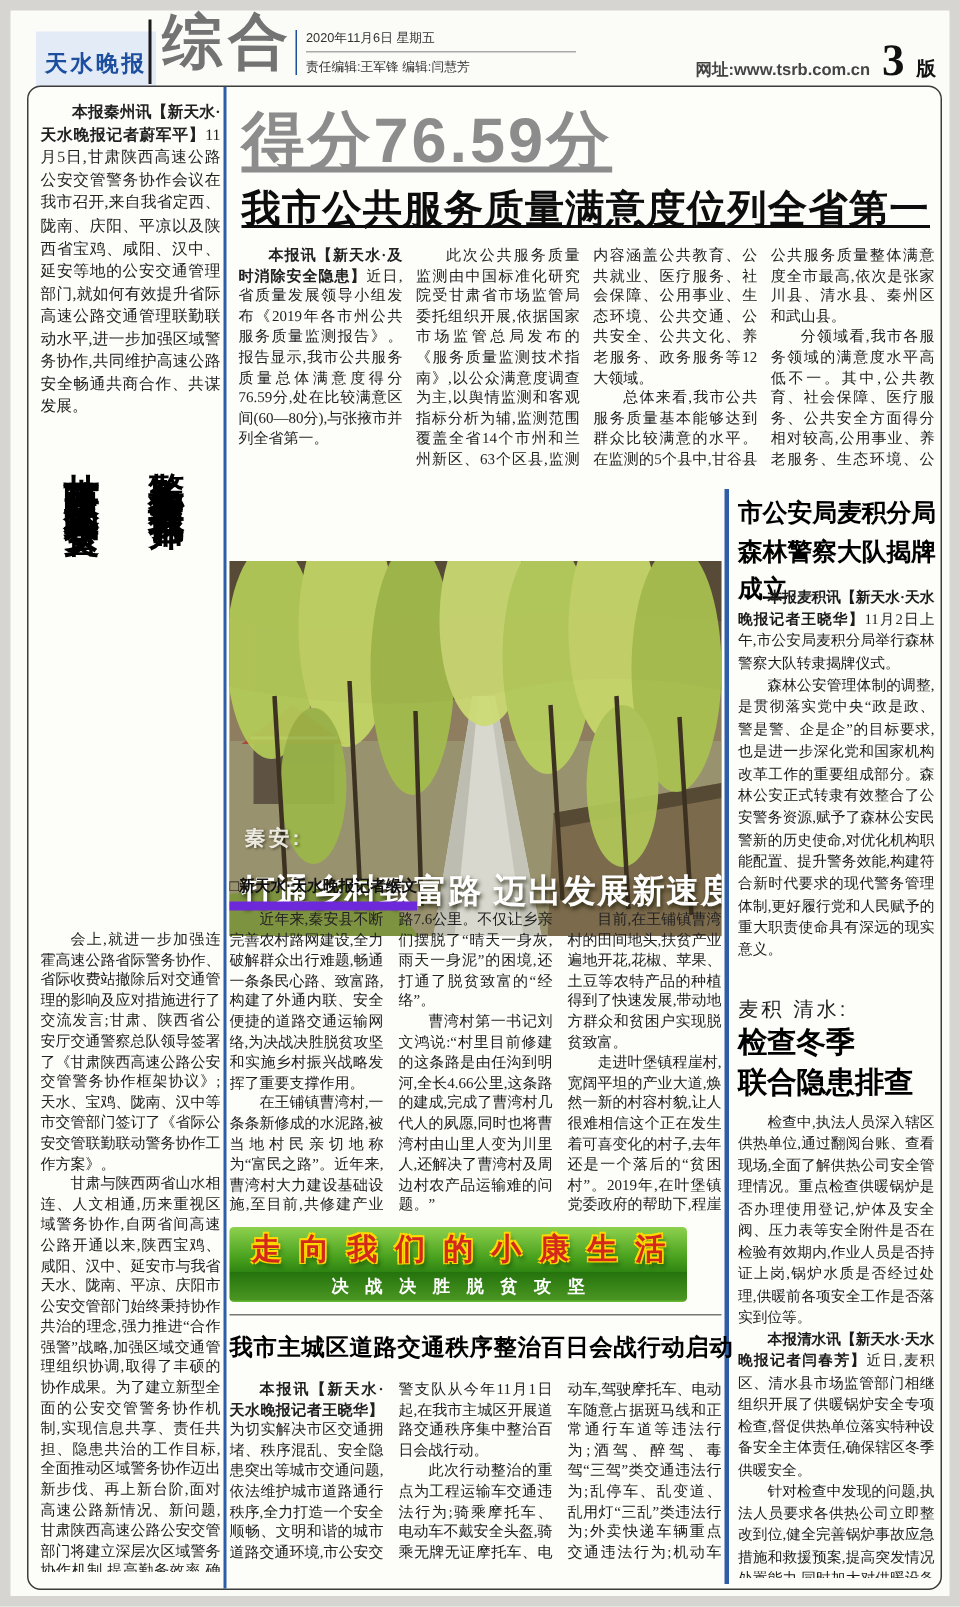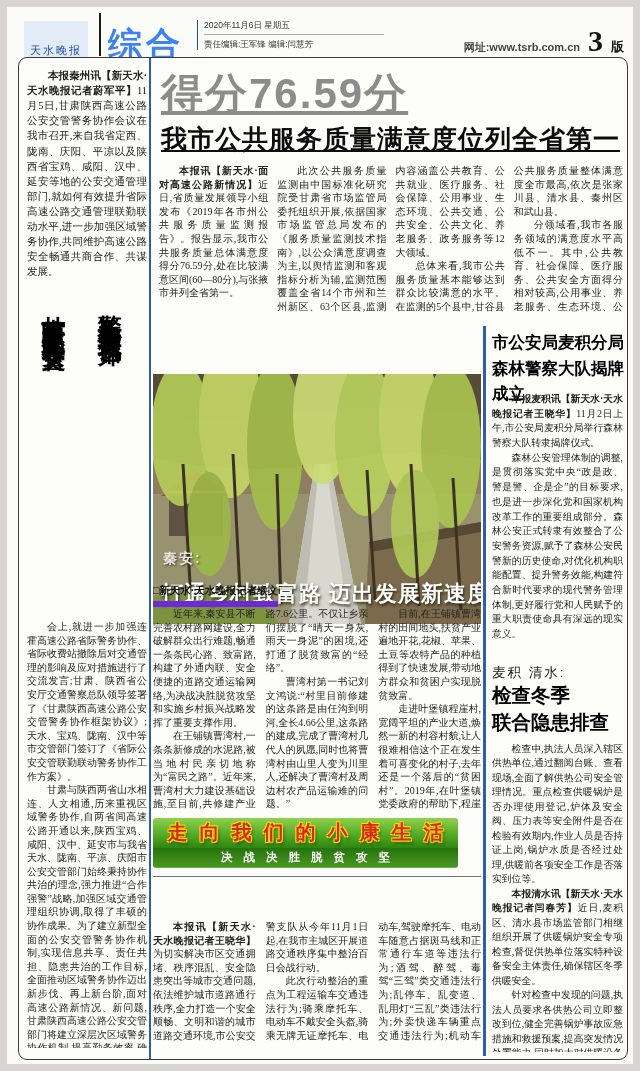--- a/index.html
+++ b/index.html
@@ -1,23 +1,23 @@
 <!DOCTYPE html>
 <html><head>
 <meta charset="utf-8">
 <style>
   html,body{margin:0;padding:0;}
   body{background:#c9c9c5;font-family:"Liberation Sans",sans-serif;-webkit-font-smoothing:antialiased;}
   .page{position:relative;width:640px;height:1071px;background:#fbfbf8;overflow:hidden;
         box-shadow:inset 0 0 0 7px #d6d5d1;color:#1c1c1c;}
   
   .paper-name{position:absolute;left:24px;top:21px;background:#e3ebf7;color:#1d4f9e;
-        font-weight:normal;font-size:11px;padding:22px 6px;letter-spacing:2px;font-family:"Liberation Serif",serif;}
+        font-weight:bold;font-size:15px;padding:12px 6px;letter-spacing:2px;font-family:"Liberation Serif",serif;}
   .mast-vline1{position:absolute;left:99px;top:13px;width:2px;height:43px;background:#1a1a1a;}
-  .mast-section{position:absolute;left:108px;top:22px;font-size:34px;font-weight:900;color:#3b82f6;letter-spacing:4px;}
+  .mast-section{position:absolute;left:108px;top:0;font-size:40px;font-weight:900;color:#737373;letter-spacing:4px;}
   .mast-vline2{position:absolute;left:197px;top:20px;width:1px;height:30px;background:#1d4f9e;}
   .pub-info{position:absolute;left:204px;top:20px;font-size:8.5px;color:#333;line-height:1.2;width:180px;}
   .pub-info .l2{margin-top:4px;padding-top:4px;border-top:1px solid #aaa;}
   .mast-right{position:absolute;right:16px;top:24px;display:flex;align-items:baseline;gap:8px;}
   .mast-web{font-size:11px;color:#444;font-weight:bold;}
   .mast-pageno{font-size:30px;font-weight:900;font-family:"Liberation Serif",serif;color:#111;}
   .mast-pagelabel{font-size:13px;font-weight:bold;color:#111;}
   
   .frame{position:absolute;left:18px;top:57px;width:608px;height:1001px;
          border:1px solid #3c3c3c;border-radius:9px;background:#fdfdfa;}
@@ -99,21 +99,21 @@
     </div>
     <div class="v-headline"><span>甘肃陕西高速公路公安交管</span><br><span>警务协作会议在我市召开</span></div>
     <div class="hw-body body-sm">
       <p class="para">会上,就进一步加强连霍高速公路省际警务协作、省际收费站撤除后对交通管理的影响及应对措施进行了交流发言;甘肃、陕西省公安厅交通警察总队领导签署了《甘肃陕西高速公路公安交管警务协作框架协议》;天水、宝鸡、陇南、汉中等市交管部门签订了《省际公安交管联勤联动警务协作工作方案》。</p>
       <p class="para">甘肃与陕西两省山水相连、人文相通,历来重视区域警务协作,自两省间高速公路开通以来,陕西宝鸡、咸阳、汉中、延安市与我省天水、陇南、平凉、庆阳市公安交管部门始终秉持协作共治的理念,强力推进“合作强警”战略,加强区域交通管理组织协调,取得了丰硕的协作成果。为了建立新型全面的公安交管警务协作机制,实现信息共享、责任共担、隐患共治的工作目标,全面推动区域警务协作迈出新步伐、再上新台阶,面对高速公路新情况、新问题,甘肃陕西高速公路公安交管部门将建立深层次区域警务协作机制,提高勤务效率,确保及时、稳妥、高效处置道路交通拥堵、应急事件和交通肇事逃逸案件侦破,有力打击严重交通违法行为。总结固化原有的协作机制,提炼升华此次会议交流中两省在交管工作中取得的好经验、好做法,逐步建立完善情报信息共享、应急集中指挥、联合隐患排查、集中宣传教育等一系列务实合作机制,紧跟时代潮流,拓展合作外延,在新的起点上实现公安交管工作的新发展、新跨越,为西部地区道路交通秩序持续稳定作出新的更大贡献。</p>
     </div>
 
     <div class="lead-kicker">得分76.59分</div>
     <div class="lead-headline">我市公共服务质量满意度位列全省第一</div>
     <div class="lead-body body-sm">
-      <p class="para"><b class="lead-b">本报讯【新天水·面对高速公路新情况】</b><span>近日,省质量发展领导小组发布《2019年各市州公共服务质量监测报告》。报告显示,我市公共服务质量总体满意度得分76.59分,处在比较满意区间(60—80分),与张掖市并列全省第一。</span></p>
+      <p class="para"><b class="lead-b">本报讯【新天水·及时消除安全隐患】</b><span>近日,省质量发展领导小组发布《2019年各市州公共服务质量监测报告》。报告显示,我市公共服务质量总体满意度得分76.59分,处在比较满意区间(60—80分),与张掖市并列全省第一。</span></p>
       <p class="para">此次公共服务质量监测由中国标准化研究院受甘肃省市场监管局委托组织开展,依据国家市场监管总局发布的《服务质量监测技术指南》,以公众满意度调查为主,以舆情监测和客观指标分析为辅,监测范围覆盖全省14个市州和兰州新区、63个区县,监测内容涵盖公共教育、公共就业、医疗服务、社会保障、公用事业、生态环境、公共交通、公共安全、公共文化、养老服务、政务服务等12大领域。</p>
       <p class="para">总体来看,我市公共服务质量基本能够达到群众比较满意的水平。在监测的5个县中,甘谷县公共服务质量整体满意度全市最高,依次是张家川县、清水县、秦州区和武山县。</p>
       <p class="para">分领域看,我市各服务领域的满意度水平高低不一。其中,公共教育、社会保障、医疗服务、公共安全方面得分相对较高,公用事业、养老服务、生态环境、公共体育方面得分相对较低,反映出公共服务满意度发展存在不均衡现象。</p>
     </div>
 
     <div class="photo">
       <svg viewBox="0 0 328 250" preserveAspectRatio="none">
         <rect width="328" height="250" fill="#8f7d5f"></rect>
         <path d="M0,0 L328,0 L328,86 Q250,70 180,88 Q100,104 0,84 Z" fill="#63543e"></path>
         <path d="M0,0 L328,0 L328,40 Q200,28 90,44 Q40,50 0,38 Z" fill="#574a36"></path>
@@ -162,20 +162,21 @@
       <p class="para">走进叶堡镇程崖村,宽阔平坦的产业大道,焕然一新的村容村貌,让人很难相信这个正在发生着可喜变化的村子,去年还是一个落后的“贫困村”。2019年,在叶堡镇党委政府的帮助下,程崖村村民齐上阵,先后完成了7.6千米主干道和1.56万平方米巷道硬化工作,彻底解决了村民出行难问题。</p>
 
     </div>
 
     <div class="banner">
       <div class="banner-l1">走向我们的小康生活</div>
       <div class="banner-l2">决战决胜脱贫攻坚</div>
     </div>
 
     <div class="mid-divider"></div>
+    <div class="traffic-headline">我市主城区道路交通秩序整治百日会战行动启动</div>
     <div class="traffic-body body-sm">
       <p class="para"><b class="lead-b">本报讯【新天水·天水晚报记者王晓华】</b><span>为切实解决市区交通拥堵、秩序混乱、安全隐患突出等城市交通问题,依法维护城市道路通行秩序,全力打造一个安全顺畅、文明和谐的城市道路交通环境,市公安交警支队从今年11月1日起,在我市主城区开展道路交通秩序集中整治百日会战行动。</span></p>
       <p class="para">此次行动整治的重点为工程运输车交通违法行为;骑乘摩托车、电动车不戴安全头盔,骑乘无牌无证摩托车、电动车,驾驶摩托车、电动车随意占据斑马线和正常通行车道等违法行为;酒驾、醉驾、毒驾“三驾”类交通违法行为;乱停车、乱变道、乱用灯“三乱”类违法行为;外卖快递车辆重点交通违法行为;机动车不礼让行人交通违法行为等。</p>
 
     </div>
 
     <div class="fp-title">
       <span>市公安局麦积分局</span><br>
       <span>森林警察大队揭牌成立</span>
     </div>

